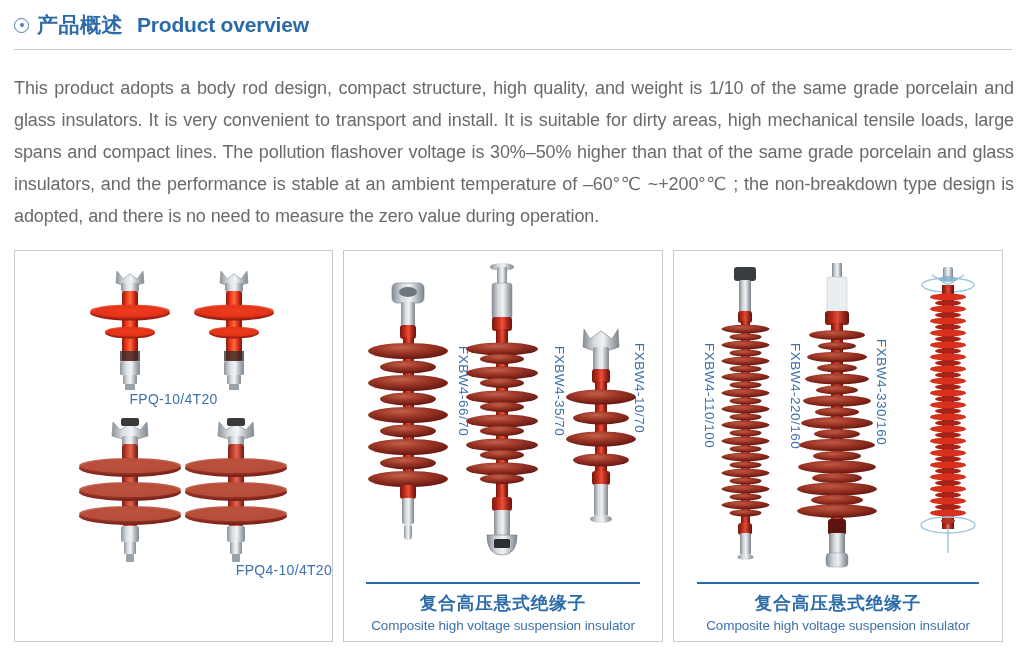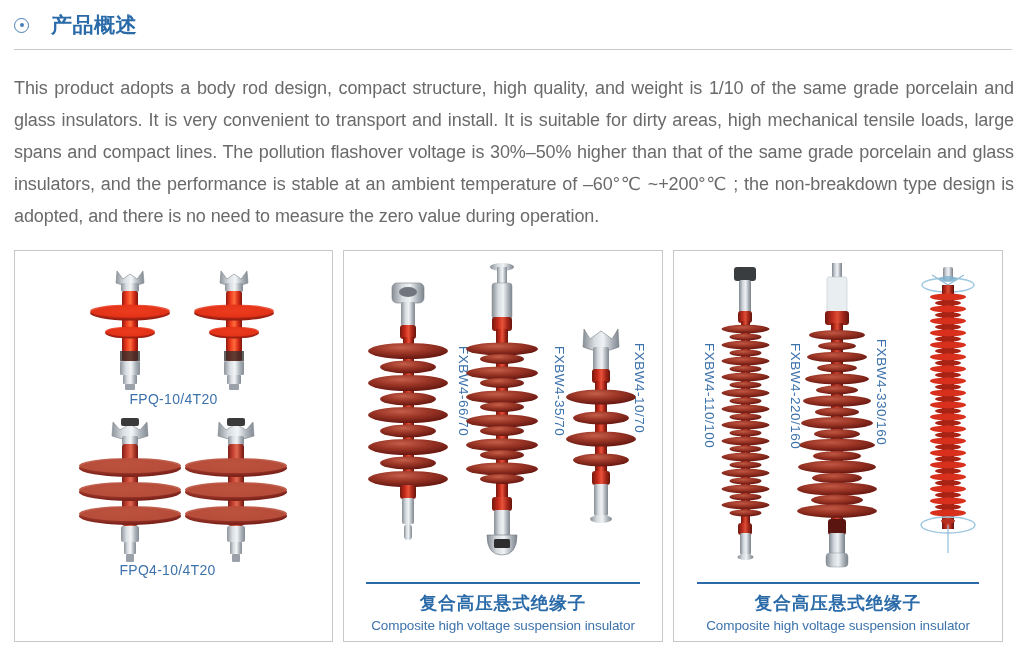--- a/index.html
+++ b/index.html
@@ -16,21 +16,21 @@
     position: relative;
   }
 
   
   .page-header {
     padding: 10px 14px 0 14px;
   }
   .title-row {
     display: flex;
     align-items: center;
-    gap: 22px;
+    gap: 8px;
     height: 30px;
   }
   .title-icon {
     width: 15px;
     height: 15px;
     border: 1.6px solid #4a7fb5;
     border-radius: 50%;
     position: relative;
     flex: 0 0 auto;
     box-sizing: border-box;
@@ -161,20 +161,21 @@
   }
   .ins-svg { display: block; overflow: visible; }
 </style>
 </head>
 <body>
 
 <div class="page-header">
   <div class="title-row">
     <span class="title-icon"></span>
     <span class="title-cn">产品概述</span>
+    <span class="title-en">Product overview</span>
   </div>
   <div class="header-rule"></div>
 </div>
 
 <div class="body-copy">
   <p class="para-en">This product adopts a body rod design, compact structure, high quality, and weight is 1/10 of the same grade porcelain and glass insulators. It is very convenient to transport and install. It is suitable for dirty areas, high mechanical tensile loads, large spans and compact lines. The pollution flashover voltage is 30%–50% higher than that of the same grade porcelain and glass insulators, and the performance is stable at an ambient temperature of –60°℃ ~+200°℃ ; the non-breakdown type design is adopted, and there is no need to measure the zero value during operation.</p>
 </div>
 
 <div class="card-row">
 
@@ -289,21 +290,21 @@
           <ellipse cx="53" cy="76" rx="51" ry="9" fill="url(#c1shed2)"></ellipse>
           <ellipse cx="53" cy="73.5" rx="51" ry="7.5" fill="#b9503c" opacity="0.9"></ellipse>
           <ellipse cx="53" cy="100" rx="51" ry="9" fill="url(#c1shed2)"></ellipse>
           <ellipse cx="53" cy="97.5" rx="51" ry="7.5" fill="#b9503c" opacity="0.9"></ellipse>
           <rect x="44" y="110" width="18" height="16" rx="2" fill="url(#c1met)"></rect>
           <rect x="47" y="126" width="12" height="12" rx="1" fill="url(#c1met)"></rect>
           <rect x="49" y="138" width="8" height="8" rx="1" fill="#9aa1a8"></rect>
         </svg>
       </div>
 
-      <div class="part-caption" style="left:0; right:12px; top:311px; text-align:center;">FPQ4-10/4T20</div>
+      <div class="part-caption" style="left:0; right:0; top:311px; text-align:right;">FPQ4-10/4T20</div>
     </div>
 
   </div>
 
   <div class="product-card card-2">
     <div class="card-figure">
 
       <div class="insulator" style="left:18px; top:30px;">
         <svg class="ins-svg" width="96" height="270" viewBox="0 0 96 270">
           <defs>

